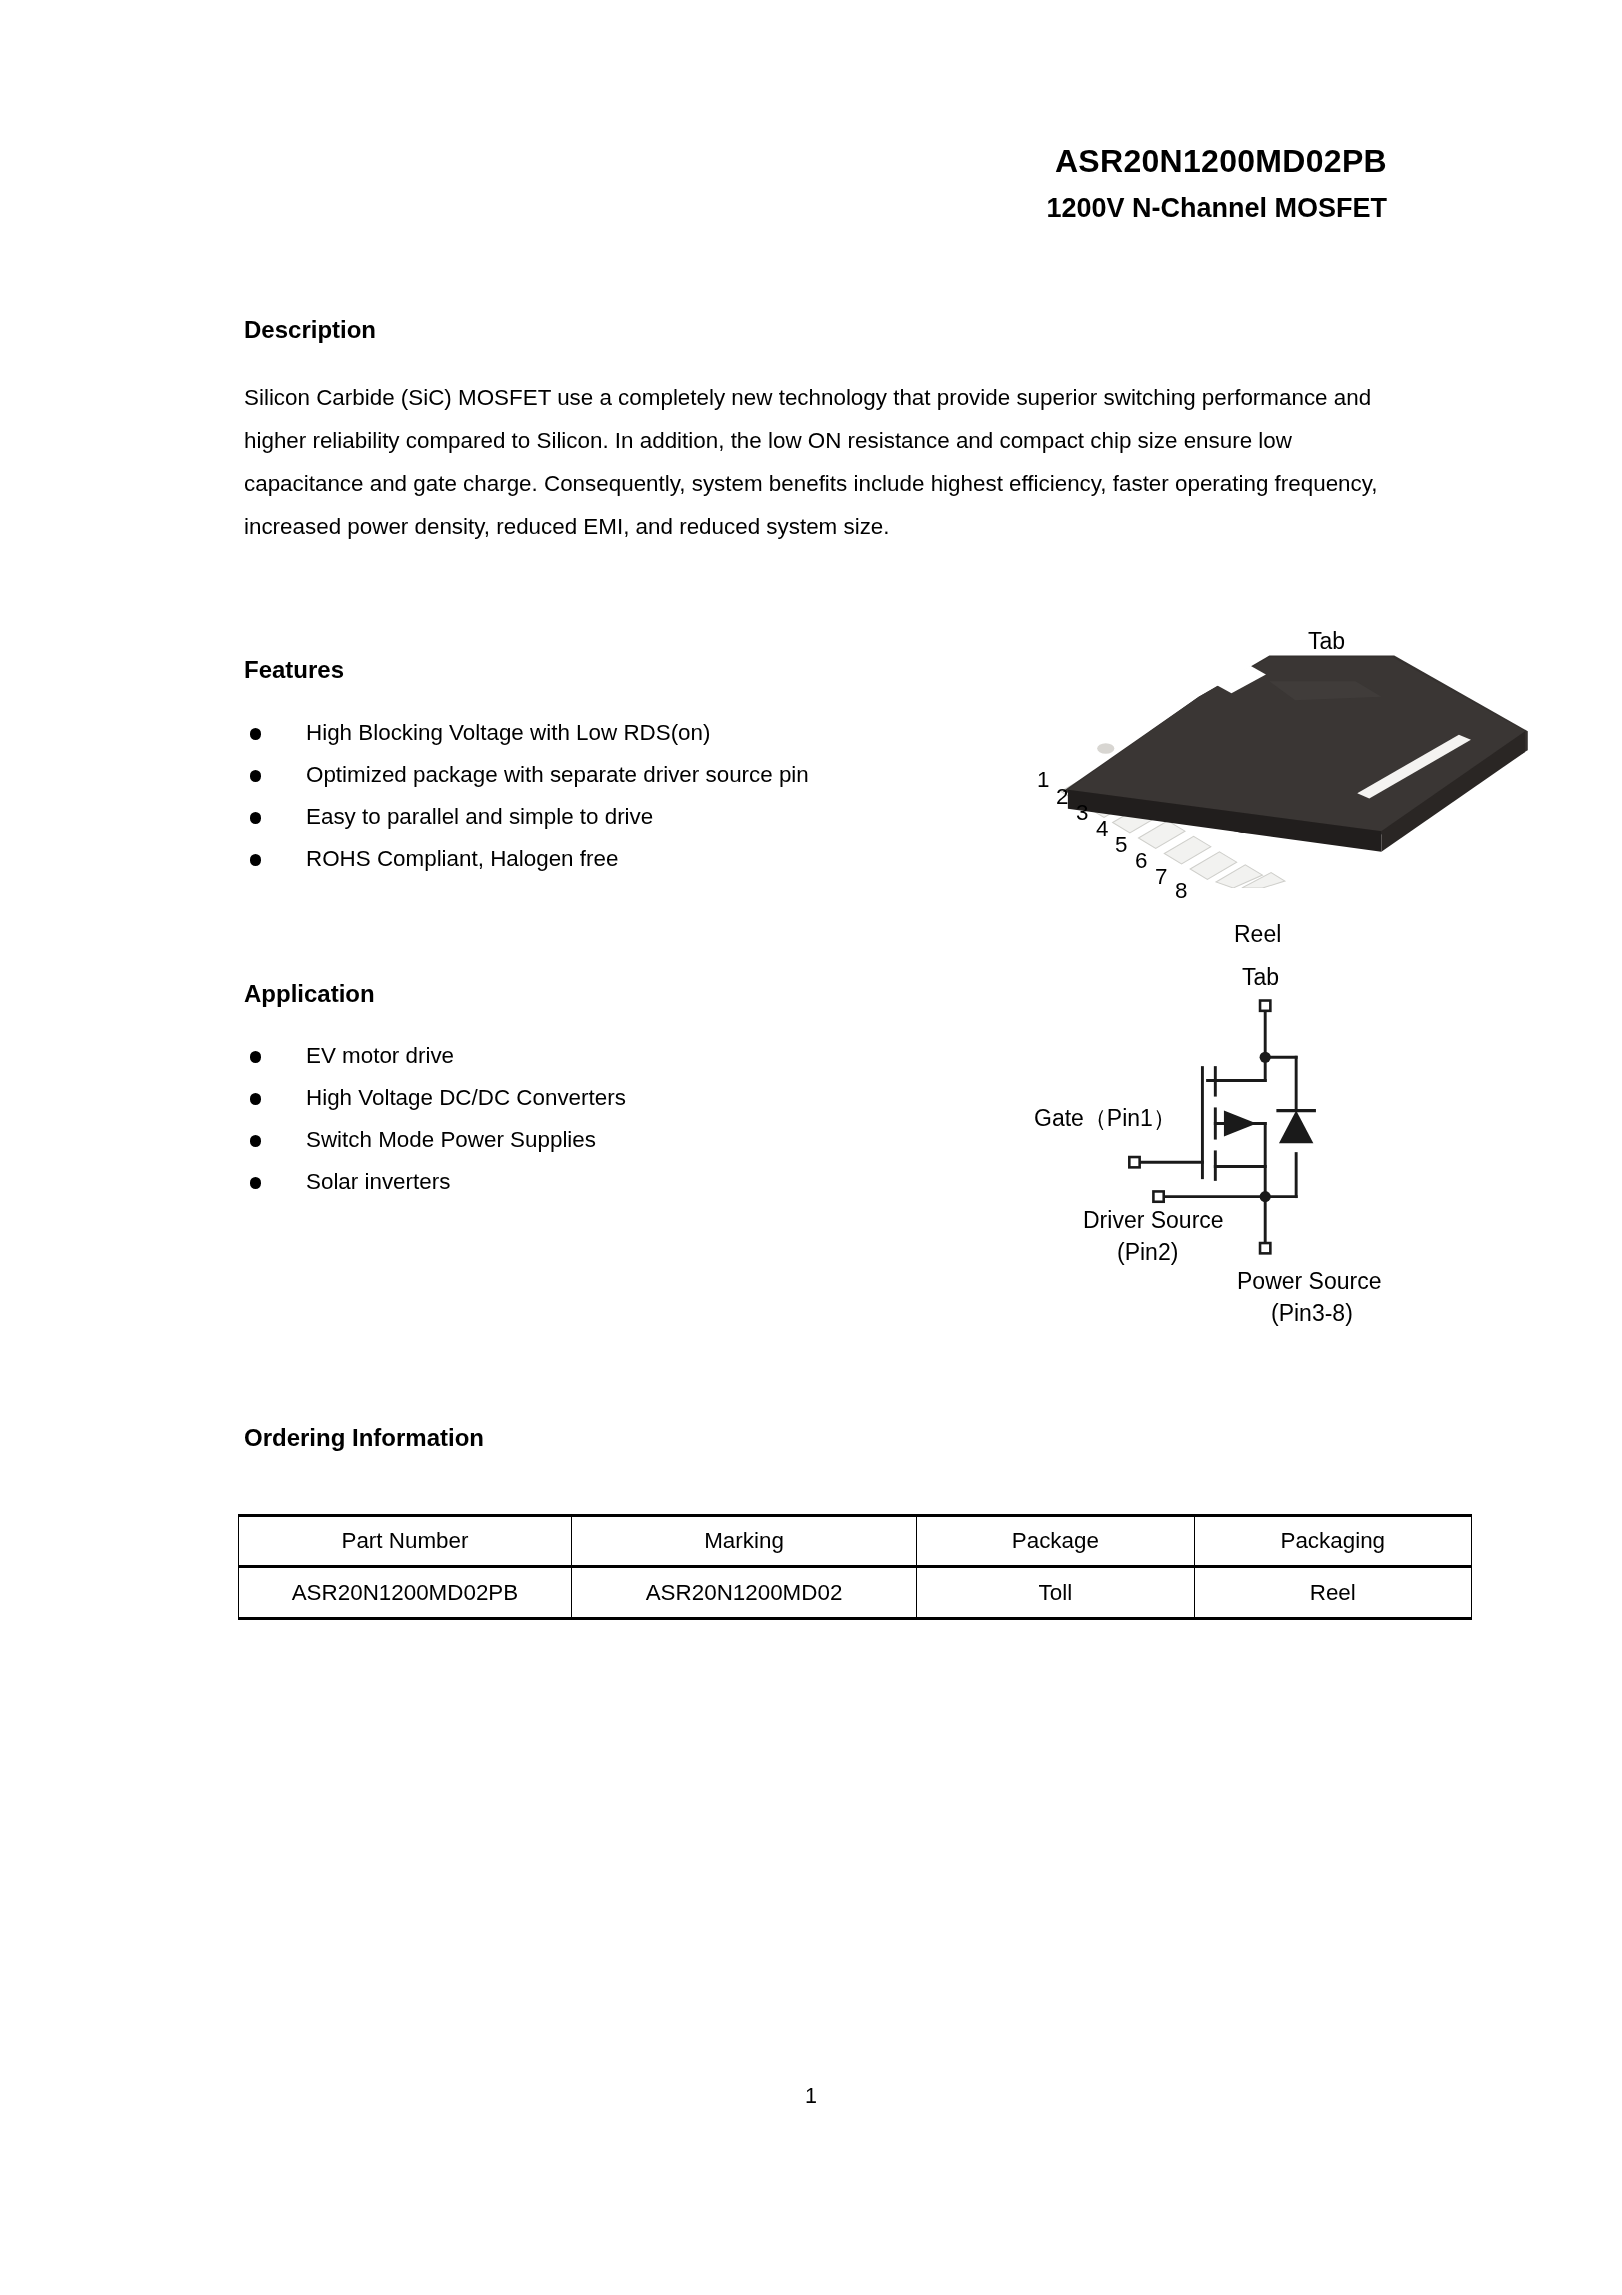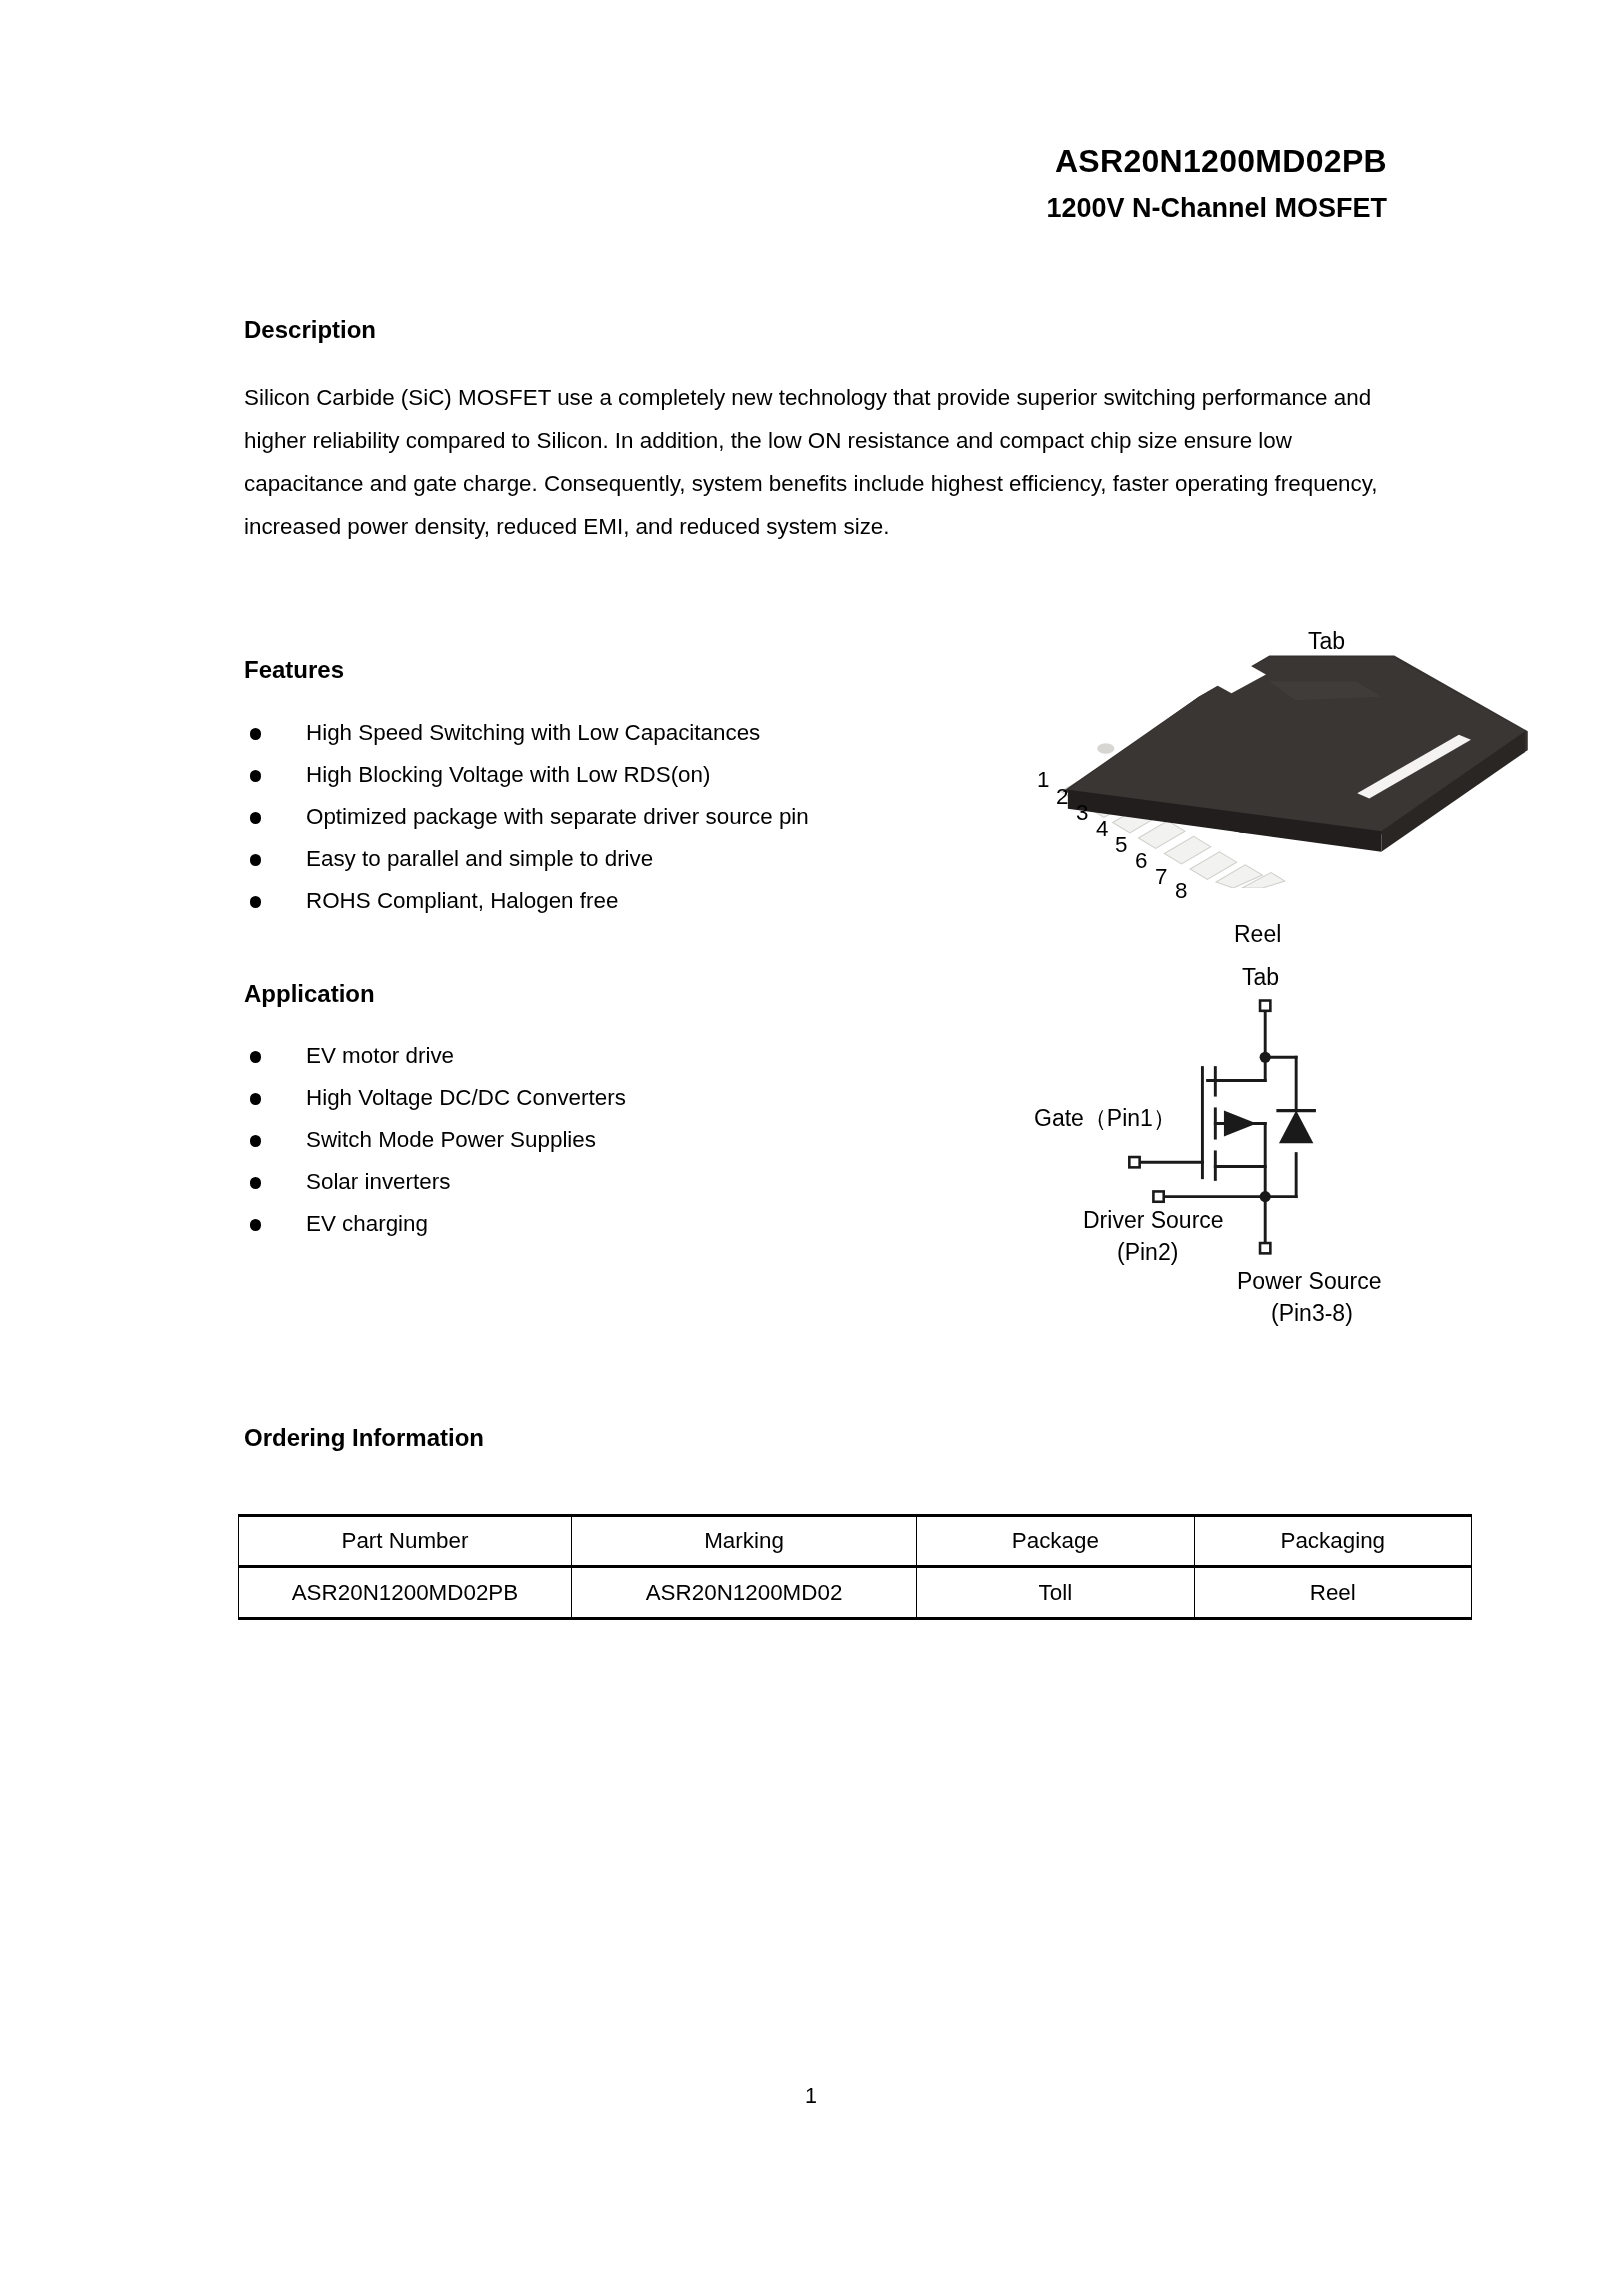--- a/index.html
+++ b/index.html
@@ -193,24 +193,20 @@
     <div id="part-subtitle">1200V N-Channel MOSFET</div>
   </div>
 
   <div class="section-heading" id="heading-description">Description</div>
   <div id="description-body">Silicon Carbide (SiC) MOSFET use a completely new technology that provide superior switching performance and higher reliability compared to Silicon. In addition, the low ON resistance and compact chip size ensure low capacitance and gate charge. Consequently, system benefits include highest efficiency, faster operating frequency, increased power density, reduced EMI, and reduced system size.</div>
 
   <div class="section-heading" id="heading-features">Features</div>
   <ul class="bullet-list" id="features-list">
     <li class="bullet-item">
       <span class="bullet-dot"></span>
-      <span>High Speed Switching with Low Capacitances</span>
-    </li>
-    <li class="bullet-item">
-      <span class="bullet-dot"></span>
       <span>High Blocking Voltage with Low RDS(on)</span>
     </li>
     <li class="bullet-item">
       <span class="bullet-dot"></span>
       <span>Optimized package with separate driver source pin</span>
     </li>
     <li class="bullet-item">
       <span class="bullet-dot"></span>
       <span>Easy to parallel and simple to drive</span>
     </li>
@@ -230,24 +226,20 @@
       <span class="bullet-dot"></span>
       <span>High Voltage DC/DC Converters</span>
     </li>
     <li class="bullet-item">
       <span class="bullet-dot"></span>
       <span>Switch Mode Power Supplies</span>
     </li>
     <li class="bullet-item">
       <span class="bullet-dot"></span>
       <span>Solar inverters</span>
-    </li>
-    <li class="bullet-item">
-      <span class="bullet-dot"></span>
-      <span>EV charging</span>
     </li>
   </ul>
 
   <div id="package-figure">
     <svg id="package-body-svg" width="534" height="267" viewBox="0 0 620 310">
 
       <g fill="#f2f2f0" stroke="#cfcfcb" stroke-width="1.2">
         <polygon points="58,198 92,178 112,190 78,210"></polygon>
         <polygon points="88,216 122,196 142,208 108,228"></polygon>
         <polygon points="118,234 152,214 172,226 138,246"></polygon>

